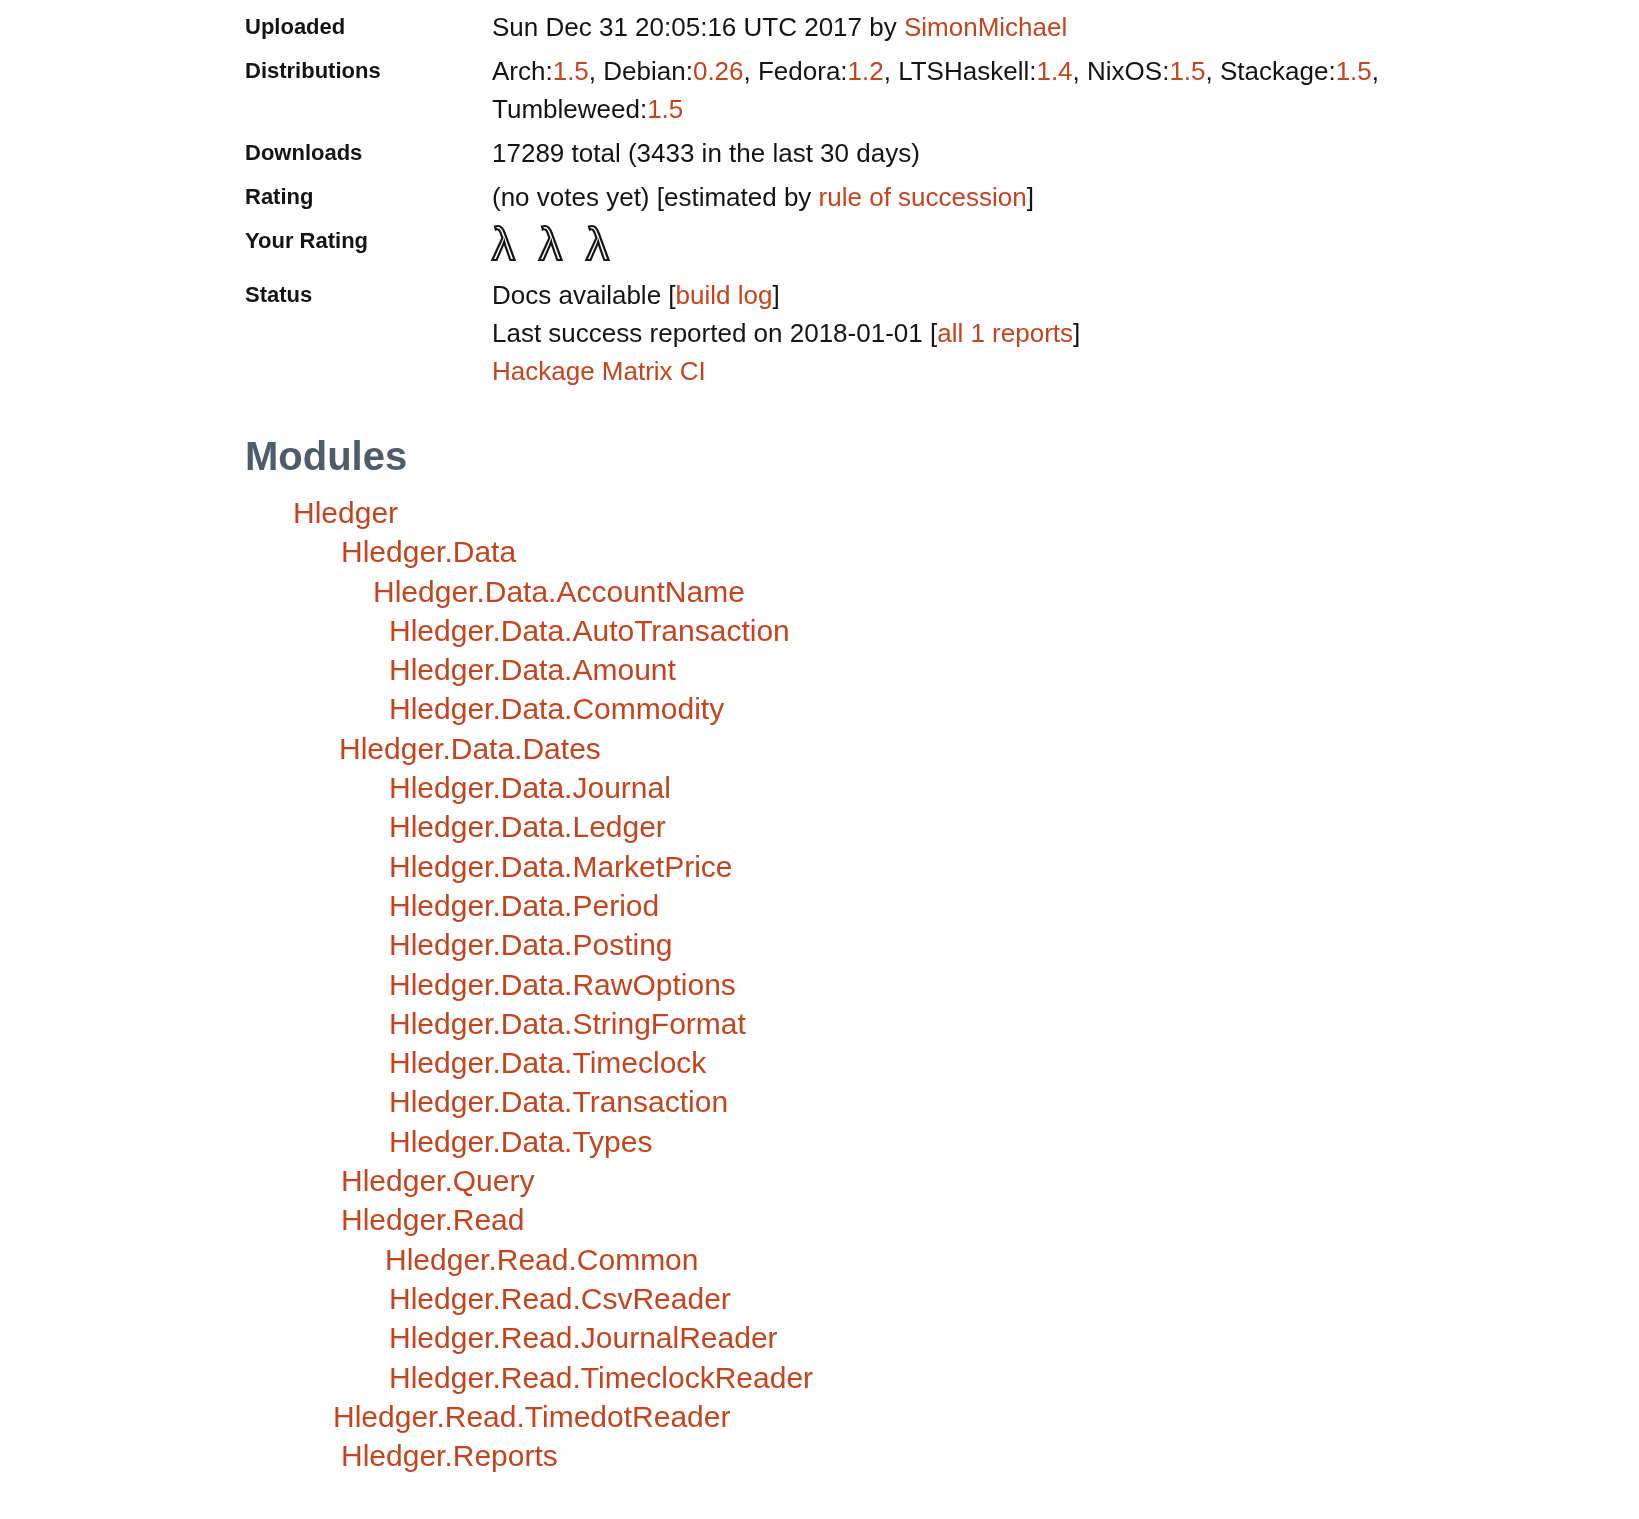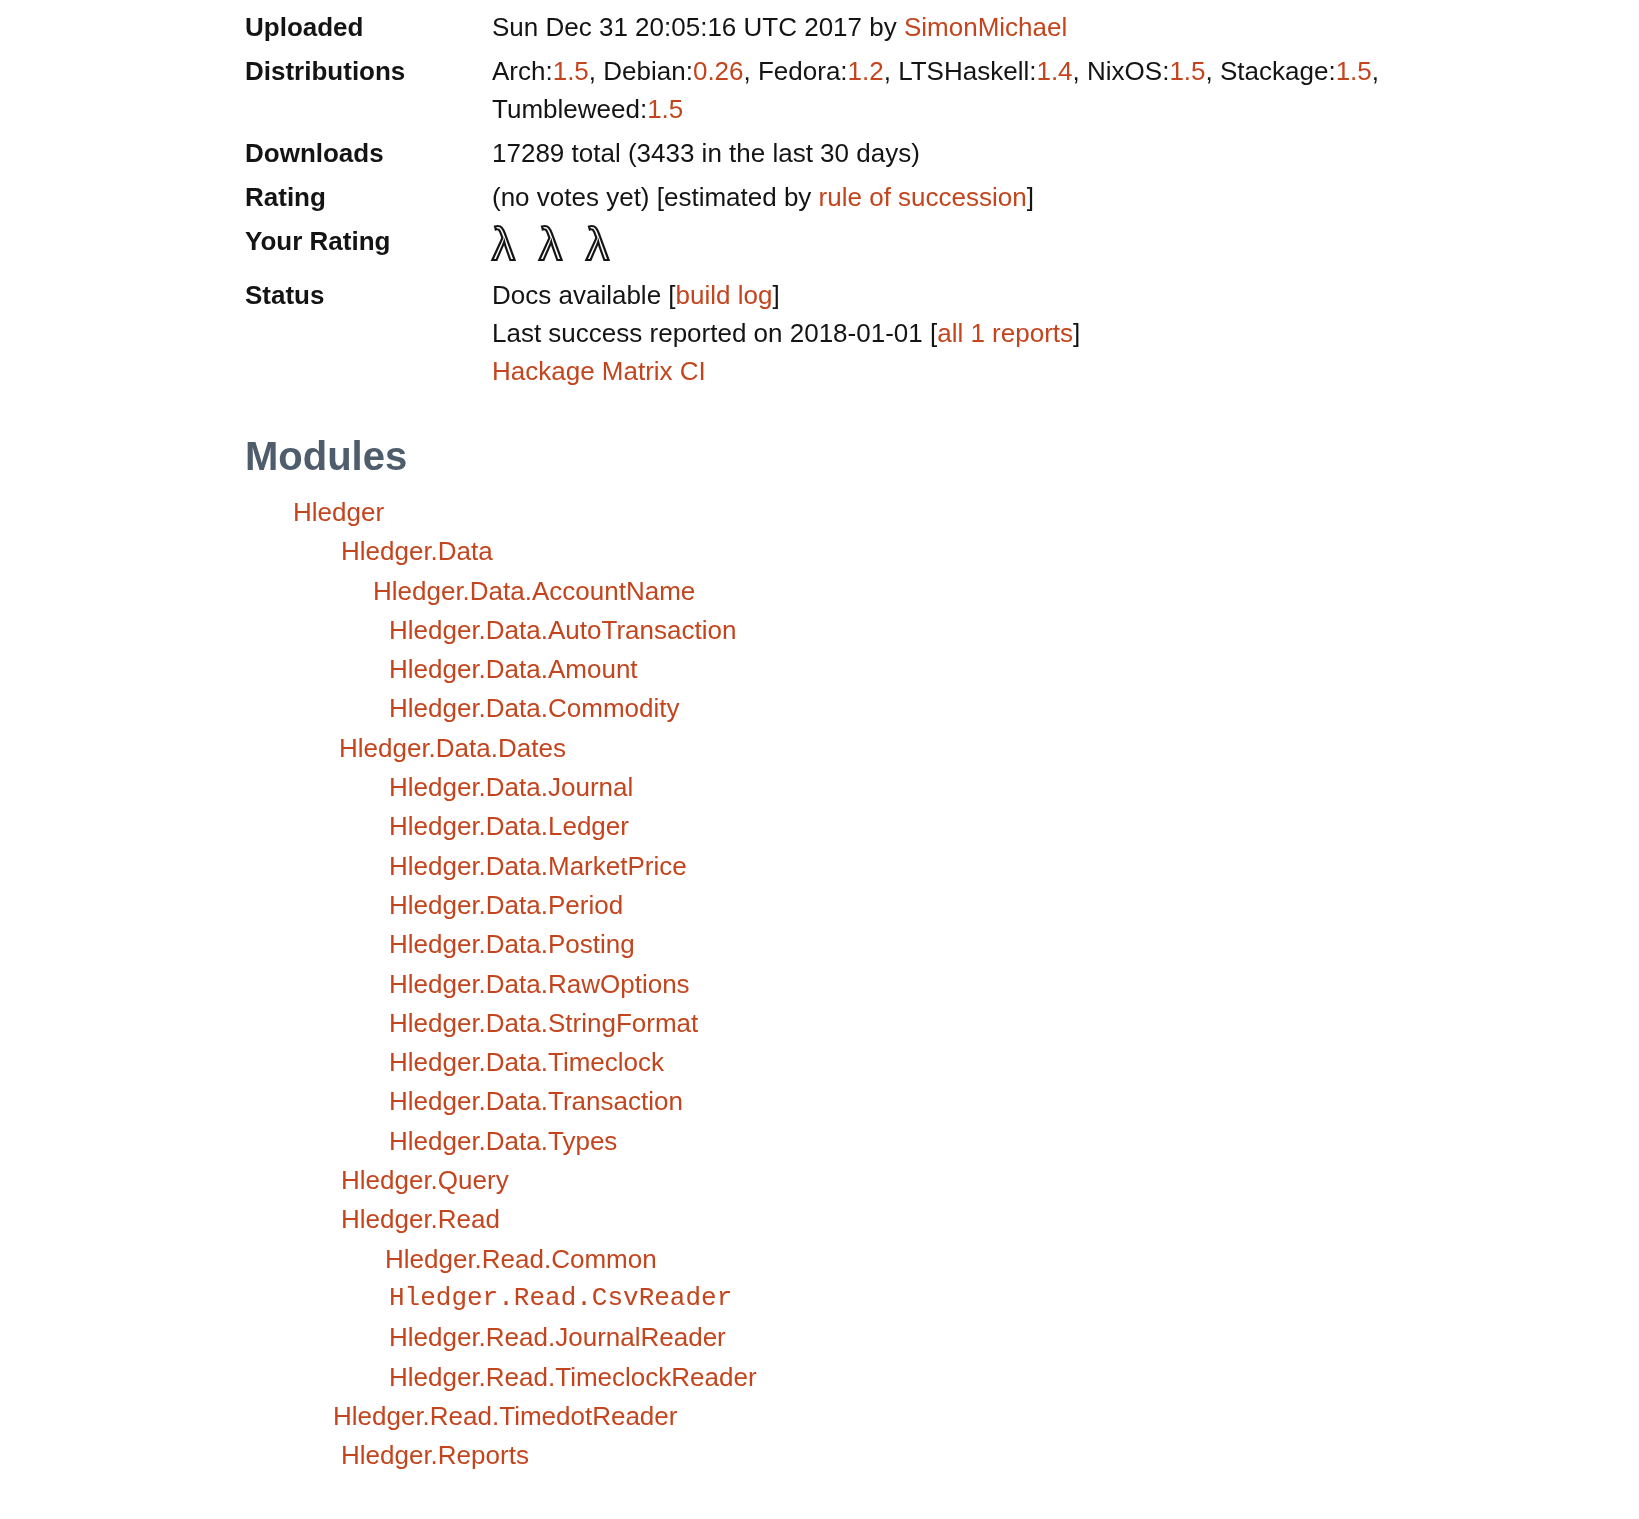--- a/index.html
+++ b/index.html
@@ -19,21 +19,21 @@
   }
   table.props {
     border-collapse: collapse;
     table-layout: fixed;
   }
   table.props th {
     width: 247px;
     min-width: 247px;
     text-align: left;
     vertical-align: top;
-    font-size: 26px;
+    font-size: 22px;
     font-weight: bold;
     line-height: 38px;
     padding: 3px 0;
     white-space: nowrap;
   }
   table.props td {
     font-size: 26px;
     line-height: 38px;
     padding: 3px 0;
     width: 1010px;
@@ -59,21 +59,21 @@
   }
   .status-line { min-height: 38px; }
   h2.modules-heading {
     font-size: 40px;
     font-weight: bold;
     color: var(--heading, #4e5d6c);
     margin: 40px 0 14px 0;
     line-height: 46px;
   }
   .module-tree {
-    font-size: 26px;
+    font-size: 30px;
     line-height: 39.3px;
     padding-left: 48px;
   }
   .module-row { white-space: nowrap; }
 </style>
 </head>
 <body>
 
 <div class="page">
 
@@ -128,20 +128,20 @@
       <div class="module-row" style="margin-left: 96px;"><a class="link">Hledger.Data.Period</a></div>
       <div class="module-row" style="margin-left: 96px;"><a class="link">Hledger.Data.Posting</a></div>
       <div class="module-row" style="margin-left: 96px;"><a class="link">Hledger.Data.RawOptions</a></div>
       <div class="module-row" style="margin-left: 96px;"><a class="link">Hledger.Data.StringFormat</a></div>
       <div class="module-row" style="margin-left: 96px;"><a class="link">Hledger.Data.Timeclock</a></div>
       <div class="module-row" style="margin-left: 96px;"><a class="link">Hledger.Data.Transaction</a></div>
       <div class="module-row" style="margin-left: 96px;"><a class="link">Hledger.Data.Types</a></div>
       <div class="module-row" style="margin-left: 48px;"><a class="link">Hledger.Query</a></div>
       <div class="module-row" style="margin-left: 48px;"><a class="link">Hledger.Read</a></div>
       <div class="module-row" style="margin-left: 92px;"><a class="link">Hledger.Read.Common</a></div>
-      <div class="module-row" style="margin-left: 96px; font-family: Liberation Mono, monospace;"><a class="link">Hledger.Read.CsvReader</a></div>
+      <div class="module-row" style="margin-left: 96px;"><a class="link">Hledger.Read.CsvReader</a></div>
       <div class="module-row" style="margin-left: 96px;"><a class="link">Hledger.Read.JournalReader</a></div>
       <div class="module-row" style="margin-left: 96px;"><a class="link">Hledger.Read.TimeclockReader</a></div>
       <div class="module-row" style="margin-left: 40px;"><a class="link">Hledger.Read.TimedotReader</a></div>
       <div class="module-row" style="margin-left: 48px;"><a class="link">Hledger.Reports</a></div>
     </div>
 
 </div>
 
 </body></html>

